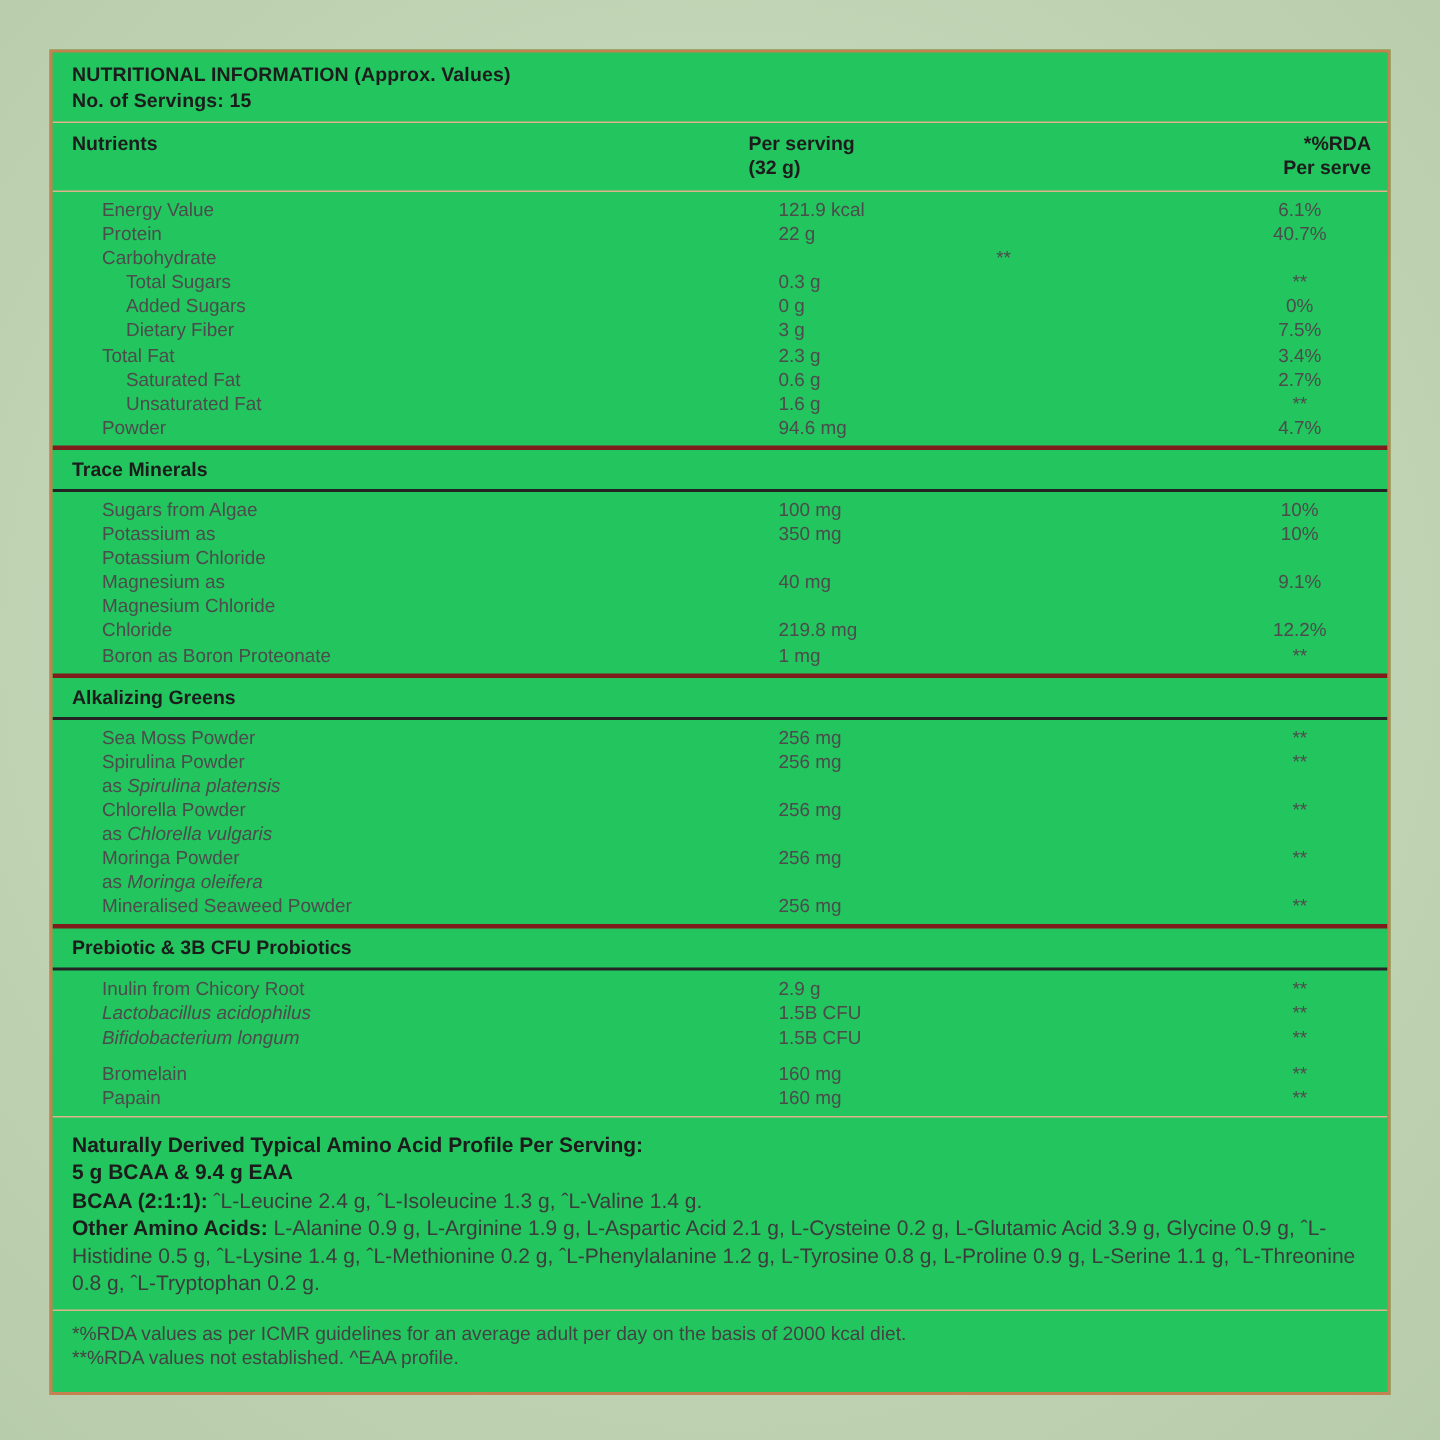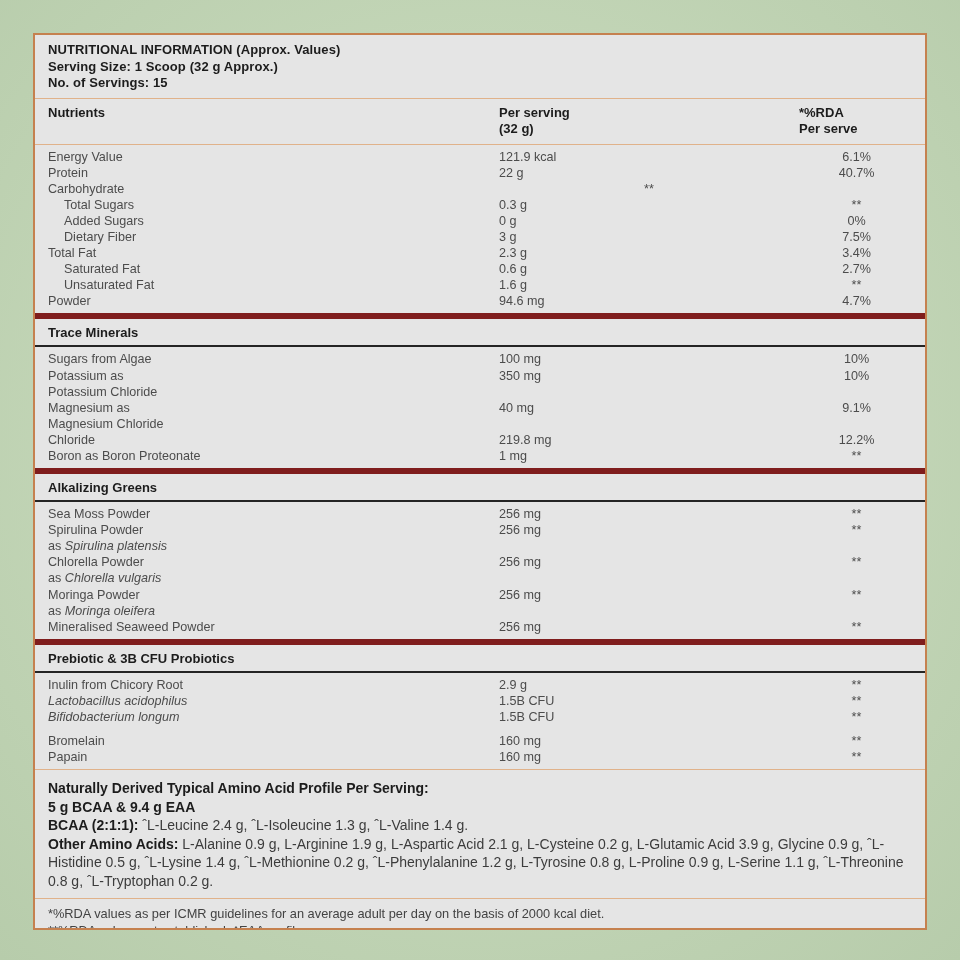--- a/index.html
+++ b/index.html
@@ -10,21 +10,21 @@
   }
   body {
     background: radial-gradient(circle at 50% 45%, #c8dabd 0%, #c2d5b6 55%, #b7ccab 100%);
     position: relative;
   }
   .label-card {
     position: absolute;
     left: 33px; top: 33px;
     width: 894px; height: 897px;
     box-sizing: border-box;
-    background: #e5e5e5;
+    background: #22c55e;
     border: 2px solid #c5814f;
     display: flex;
     flex-direction: column;
     overflow: hidden;
     color: #4c4c4c;
   }
   .top-header { padding: 7px 11px 6px 13px; }
   .top-header div {
     font-weight: bold; color: #1c1c1c;
     font-size: 13px; line-height: 16.5px;
@@ -32,31 +32,31 @@
   }
   .col-head {
     border-top: 1px solid #e0b28a;
     border-bottom: 1px solid #e0b28a;
     display: grid;
     grid-template-columns: 451px 300px 1fr;
     padding: 6px 11px 7px 13px;
     font-weight: bold; color: #1c1c1c;
     font-size: 13px; line-height: 16px;
   }
-  .col-head .right { text-align: left; }
+  .col-head .right { text-align: right; }
   .section-title {
-    border-top: 6px solid #7f1d1d;
+    border-top: 3px solid #7f1d1d;
     border-bottom: 2px solid #242424;
     padding: 4px 11px 4px 13px;
   }
   .section-title span {
     font-weight: bold; color: #1c1c1c;
     font-size: 13px; line-height: 16px;
   }
-  .rows { padding: 4px 11px 4px 13px; }
+  .rows { padding: 4px 11px 4px 13px; margin-left: 20px; }
   .row {
     display: grid;
     grid-template-columns: 451px 300px 1fr;
     align-items: start;
     font-size: 12.6px; line-height: 16.1px;
     color: #4c4c4c;
   }
   .row .name.indent { padding-left: 16px; }
   .row .rda { text-align: center; }
   .it { font-style: italic; }
@@ -76,21 +76,20 @@
     flex: 1;
   }
 </style>
 </head>
 <body>
 
 <div class="label-card">
 
   <div class="top-header">
     <div>NUTRITIONAL INFORMATION (Approx. Values)</div>
-    <div>Serving Size: 1 Scoop (32 g Approx.)</div>
     <div>No. of Servings: 15</div>
   </div>
 
   <div class="col-head">
     <div>Nutrients</div>
     <div>
       <div>Per serving</div>
       <div>(32 g)</div>
     </div>
     <div class="right">

